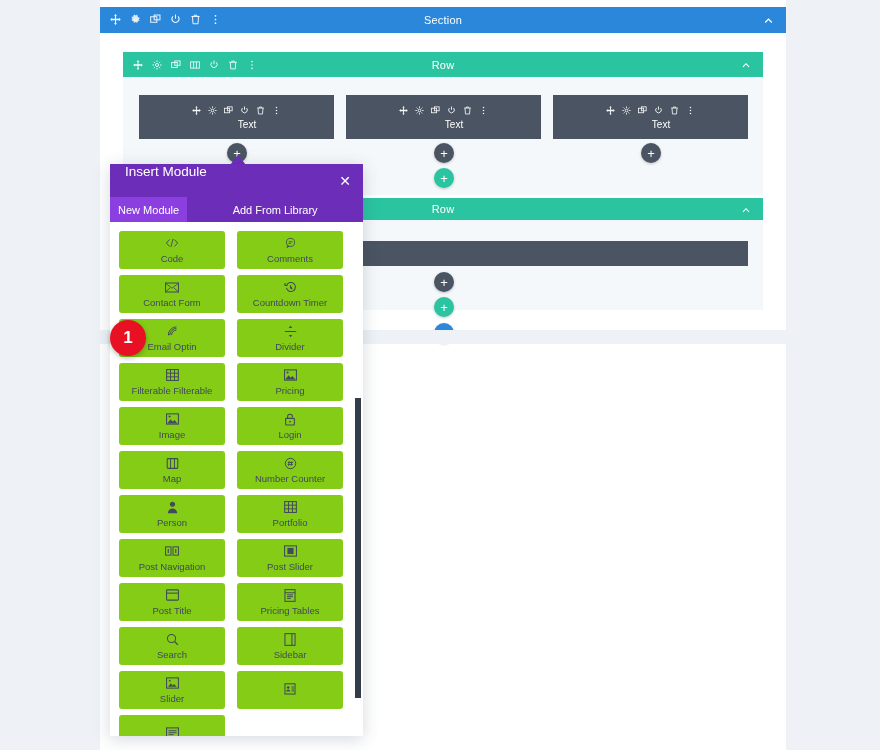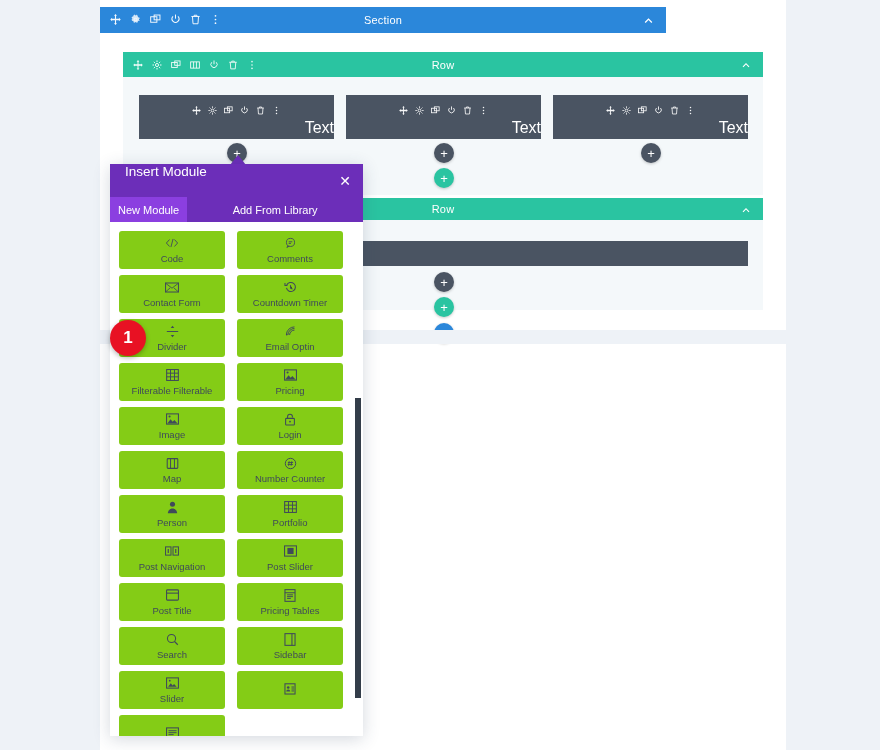--- a/index.html
+++ b/index.html
@@ -12,21 +12,21 @@
   #stage { position: relative; width: 880px; height: 750px; overflow: hidden; }
 
   
   .page {
     position: absolute; left: 100px; top: 0; width: 686px; height: 750px;
     background: #ffffff;
   }
 
   
   .sec-bar {
-    position: absolute; left: 100px; top: 7px; width: 566px; height: 26px;
+    position: absolute; left: 100px; top: 7px; width: 686px; height: 26px;
     background: #2b87da; color: #fff;
   }
   .bar-label {
     position: absolute; left: 0; right: 0; top: 0; height: 100%;
     display: flex; align-items: center; justify-content: center;
     font-size: 11px; letter-spacing: .2px;
   }
   .bar-tools {
     position: absolute; left: 10px; top: 0; height: 100%;
     display: flex; align-items: center; gap: 9px;
@@ -56,21 +56,21 @@
 
   .mod {
     position: absolute; height: 44px; background: #4a5462; color: #fff;
   }
   .mod-tools {
     position: absolute; left: 0; right: 0; top: 6px;
     display: flex; align-items: center; justify-content: center; gap: 7px;
   }
   .mod-label {
     position: absolute; left: 0; right: 0; top: 24px;
-    text-align: right; font-size: 16px; padding-left: 21px;
+    text-align: center; font-size: 10px; padding-left: 21px;
   }
 
   .plus {
     position: absolute; width: 20px; height: 20px; border-radius: 50%;
     display: flex; align-items: center; justify-content: center;
     color: #fff; font-size: 13px; line-height: 1; font-weight: 400;
     box-shadow: 0 1px 3px rgba(0,0,0,.22);
   }
   .plus.dark  { background: #4a5462; }
   .plus.teal  { background: #2ac4a1; }
@@ -397,35 +397,35 @@
               <svg width="13" height="13" viewBox="0 0 16 16">
                 <path fill="none" stroke="#3f4a5a" stroke-width="1.3" d="M3.3 5.2A5.6 5.6 0 113 8.6"></path>
                 <path fill="none" stroke="#3f4a5a" stroke-width="1.3" d="M1.2 2.6v2.9h2.9"></path>
                 <path stroke="#3f4a5a" stroke-width="1.3" d="M8 5.3v3.3l2.3 1.4"></path>
               </svg>
             </div>
             <div class="tile-lb">Countdown Timer</div>
           </div>
           <div class="tile">
             <div class="tile-ic">
+              <svg width="13" height="12" viewBox="0 0 16 16">
+                <path fill="none" stroke="#3f4a5a" stroke-width="1.3" d="M2.5 13.3A10.8 10.8 0 0113.3 2.5M4.6 13.3A8.7 8.7 0 0113.3 4.6M6.8 13.3a6.5 6.5 0 016.5-6.5"></path>
+                <circle cx="3" cy="12.9" r="1.1" fill="#3f4a5a"></circle>
+              </svg>
+            </div>
+            <div class="tile-lb">Email Optin</div>
+          </div>
+          <div class="tile">
+            <div class="tile-ic">
               <svg width="13" height="13" viewBox="0 0 16 16">
                 <path stroke="#3f4a5a" stroke-width="1.2" d="M1 8h14"></path>
                 <path fill="#3f4a5a" d="M8 .8l2.2 3H5.8zM8 15.2l2.2-3H5.8z"></path>
               </svg>
             </div>
             <div class="tile-lb">Divider</div>
-          </div>
-          <div class="tile">
-            <div class="tile-ic">
-              <svg width="13" height="12" viewBox="0 0 16 16">
-                <path fill="none" stroke="#3f4a5a" stroke-width="1.3" d="M2.5 13.3A10.8 10.8 0 0113.3 2.5M4.6 13.3A8.7 8.7 0 0113.3 4.6M6.8 13.3a6.5 6.5 0 016.5-6.5"></path>
-                <circle cx="3" cy="12.9" r="1.1" fill="#3f4a5a"></circle>
-              </svg>
-            </div>
-            <div class="tile-lb">Email Optin</div>
           </div>
           <div class="tile">
             <div class="tile-ic">
               <svg width="13" height="12" viewBox="0 0 16 15">
                 <rect x=".7" y=".7" width="14.6" height="13.6" fill="none" stroke="#3f4a5a" stroke-width="1.3"></rect>
                 <path stroke="#3f4a5a" stroke-width="1.2" d="M.7 5.2h14.6M.7 9.8h14.6M5.5.7v13.6M10.5.7v13.6"></path>
               </svg>
             </div>
             <div class="tile-lb">Filterable Filterable</div>
           </div>

